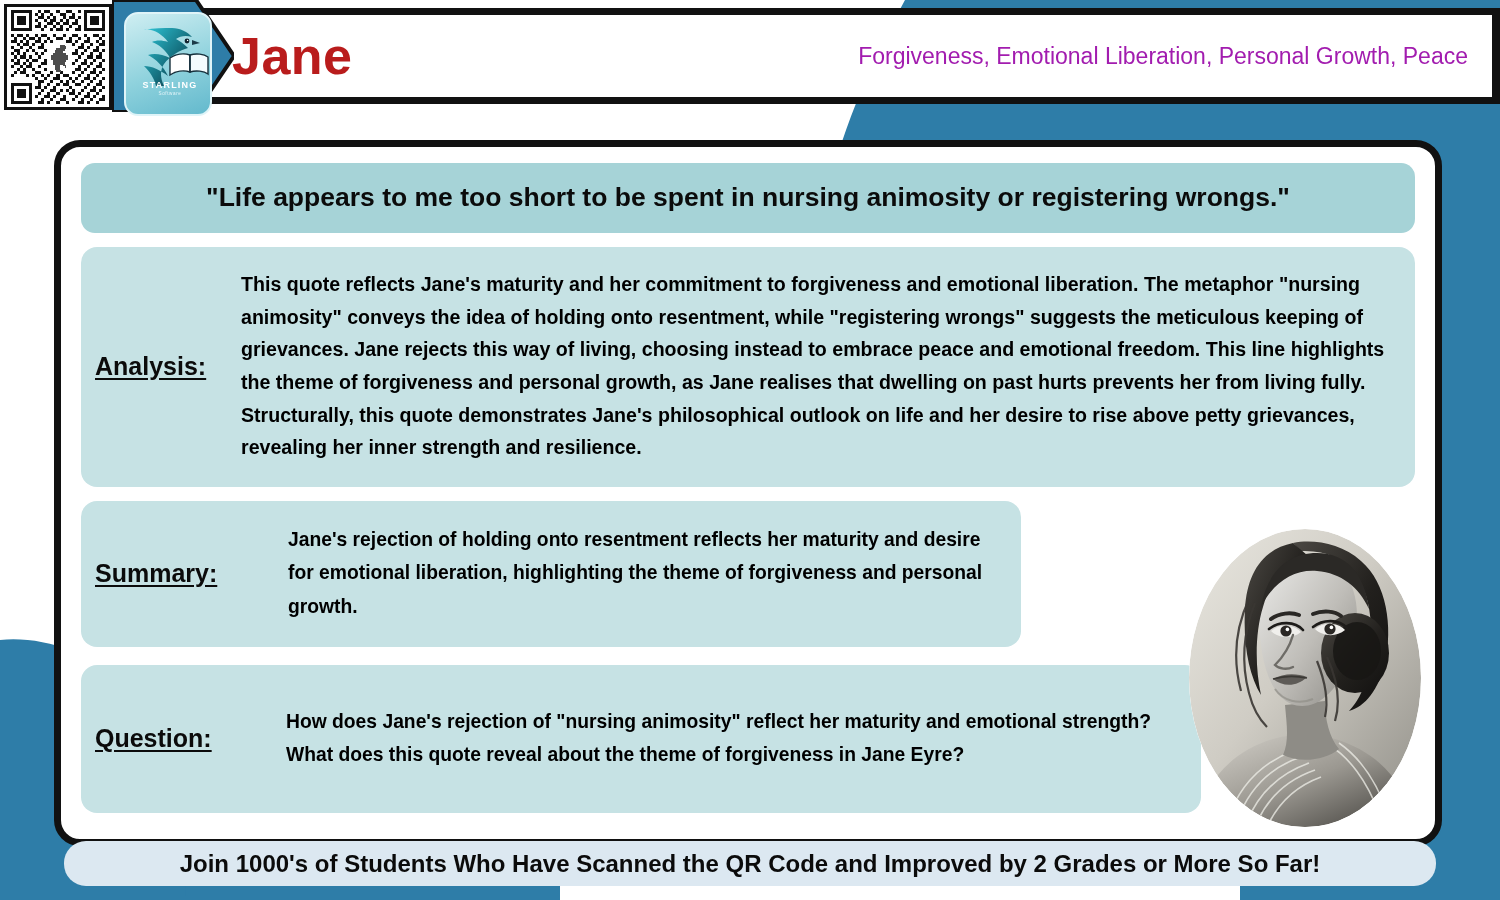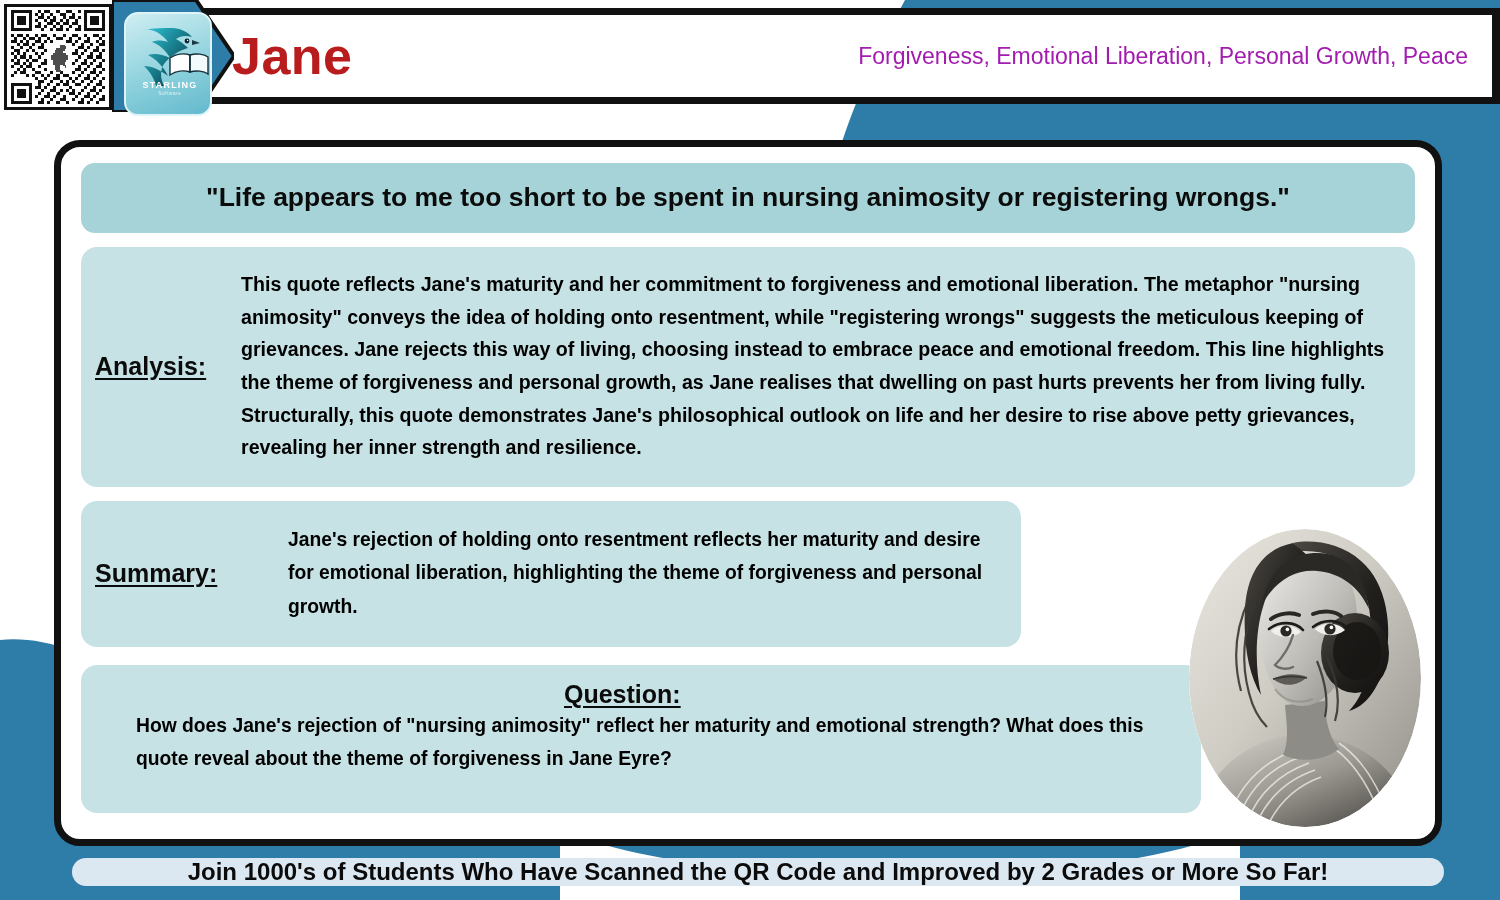--- a/index.html
+++ b/index.html
@@ -139,21 +139,21 @@
   .section {
     margin: 14px 4px 0 4px;
     background: #C6E2E4;
     border-radius: 16px;
     display: flex;
     align-items: center;
     padding: 14px 18px 16px 14px;
   }
   #analysis-section { min-height: 240px; }
   #summary-section  { min-height: 146px; width: 940px; }
-  #question-section { min-height: 148px; width: 1120px; margin-top: 18px; flex-direction: column; }
+  #question-section { min-height: 148px; width: 1120px; margin-top: 18px; }
 
   .sec-label {
     flex: 0 0 auto;
     font-size: 25px;
     font-weight: 700;
     color: #0b0b0b;
     text-decoration: underline;
     text-underline-offset: 3px;
     white-space: nowrap;
     padding-top: 1px;
@@ -181,22 +181,22 @@
     height: 298px;
     border-radius: 116px / 149px;
     overflow: hidden;
     background: #ffffff;
   }
   #portrait-wrap svg { display: block; }
 
   
   #footer-pill {
     position: absolute;
-    left: 72px; bottom: 14px;
-    width: 1372px; height: 28px;
+    left: 64px; bottom: 14px;
+    width: 1372px; height: 45px;
     background: #DCE8F1;
     border-radius: 22px;
     display: flex;
     align-items: center;
     justify-content: center;
     z-index: 6;
   }
   #footer-text {
     font-size: 24px;
     font-weight: 700;

